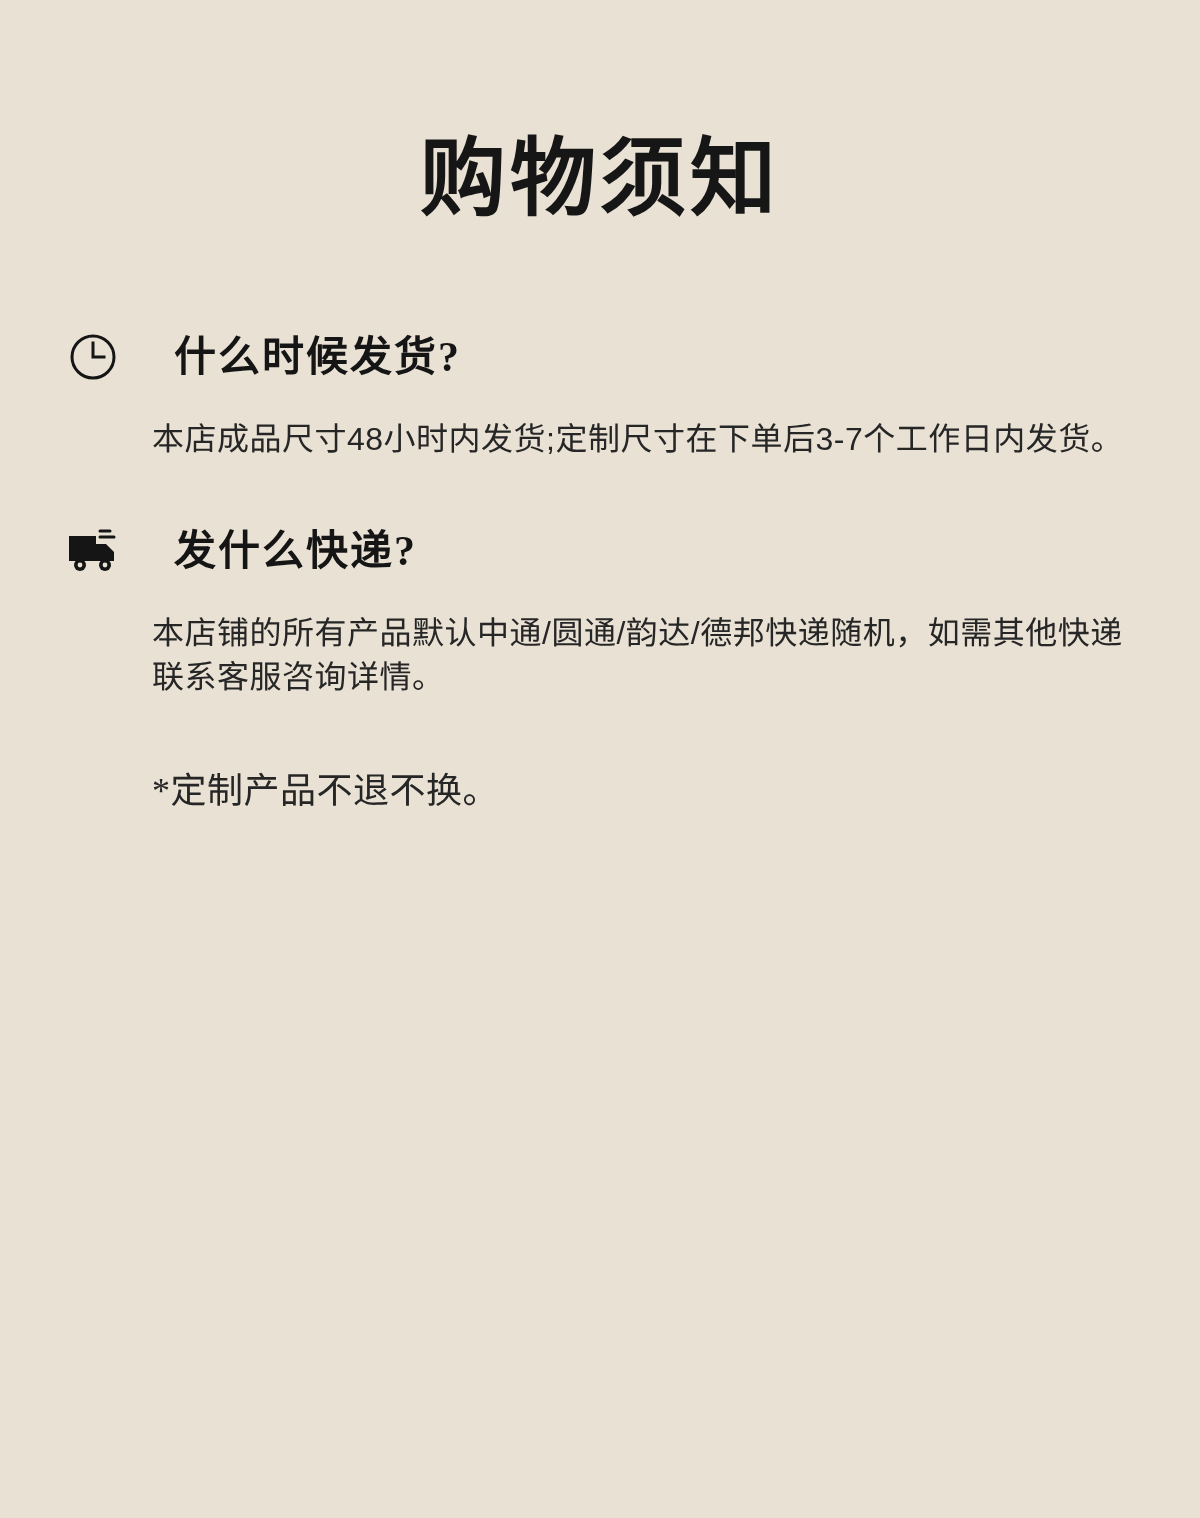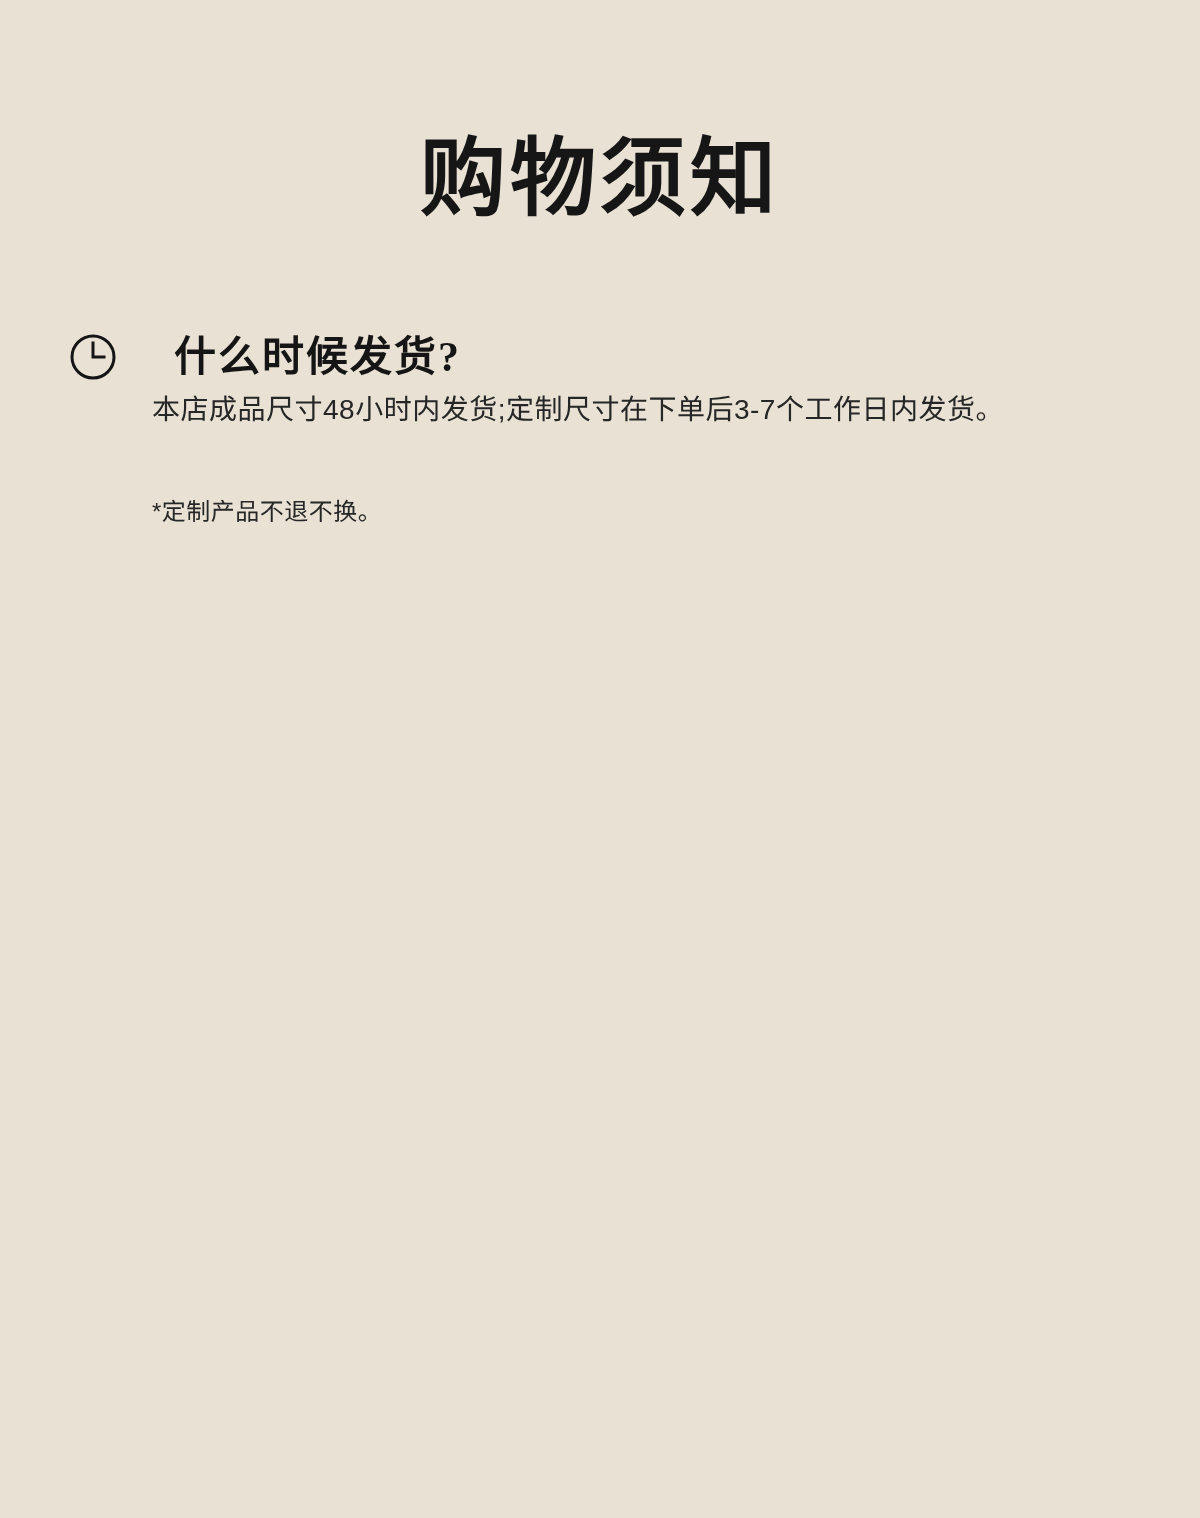--- a/index.html
+++ b/index.html
@@ -60,36 +60,36 @@
     font-family: "Liberation Serif", "DejaVu Serif", serif;
     font-weight: bold;
     font-size: 42px;
     letter-spacing: 2px;
     color: #151515;
     line-height: 1;
     margin-left: 32px;
   }
   .sec-body {
     margin-left: 86px;
-    margin-top: 6px;
+    margin-top: 32px;
     font-family: "Liberation Sans", "DejaVu Sans", sans-serif;
-    font-size: 28px;
+    font-size: 32px;
     line-height: 1.38;
     color: #262626;
     letter-spacing: 0.5px;
     max-width: 980px;
   }
   .sec-body.wide-spaced {
     letter-spacing: 2.2px;
   }
   .sec-note {
     margin-left: 86px;
     margin-top: 38px;
-    font-family: Liberation Sans, sans-serif;
-    font-size: 24px;
+    font-family: Liberation Serif, serif;
+    font-size: 36px;
     color: #262626;
     letter-spacing: 0.5px;
   }
   .s-shipping { margin-bottom: 62px; }
   .s-courier  { margin-bottom: 62px; }
   .s-color    { margin-bottom: 62px; }
 </style>
 </head>
 <body>
 
@@ -105,20 +105,37 @@
           <svg width="50" height="50" viewBox="0 0 50 50" aria-hidden="true">
             <circle cx="25" cy="25" r="21" fill="none" stroke="#151515" stroke-width="3"></circle>
             <path d="M25 11 L25 25 L36 25" fill="none" stroke="#151515" stroke-width="3" stroke-linecap="square"></path>
           </svg>
         </span>
         <span class="sec-title">什么时候发货?</span>
       </div>
       <div class="sec-body">本店成品尺寸48小时内发货;定制尺寸在下单后3-7个工作日内发货。</div>
     </div>
 
+    <div class="section s-courier">
+      <div class="sec-head">
+        <span class="sec-icon">
+          <svg width="54" height="46" viewBox="0 0 54 46" aria-hidden="true">
+            <path d="M3 8 L30 8 L30 33 L3 33 Z" fill="#151515"></path>
+            <path d="M30 16 L40 16 L48 24 L48 33 L30 33 Z" fill="#151515"></path>
+            <circle cx="14" cy="37" r="6" fill="#151515"></circle>
+            <circle cx="14" cy="37" r="2.4" fill="#e8e1d4"></circle>
+            <circle cx="39" cy="37" r="6" fill="#151515"></circle>
+            <circle cx="39" cy="37" r="2.4" fill="#e8e1d4"></circle>
+            <path d="M34 3 L44 3 M34 9 L48 9" stroke="#151515" stroke-width="3" stroke-linecap="round" fill="none"></path>
+          </svg>
+        </span>
+        <span class="sec-title">发什么快递?</span>
+      </div>
+      <div class="sec-body">本店铺的所有产品默认中通/圆通/韵达/德邦快递随机，如需其他快递联系客服咨询详情。</div>
+    </div>
 
 
     <div class="section s-custom">
       <div class="sec-note">*定制产品不退不换。</div>
     </div>
 
   </div>
 </div>
 
 </body></html>

